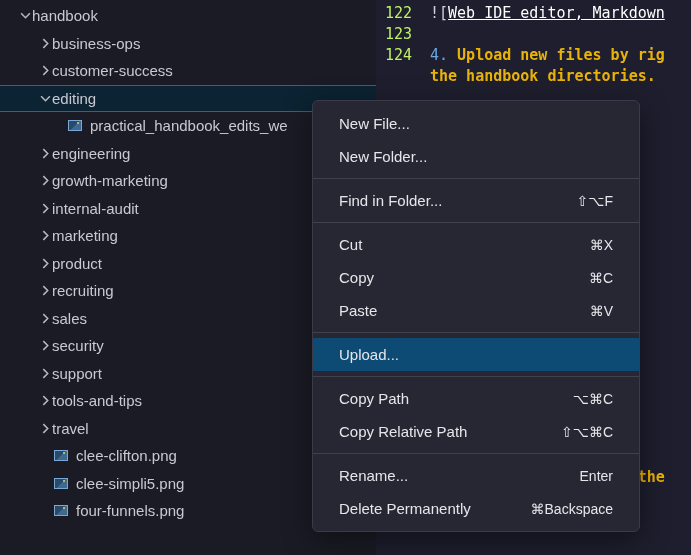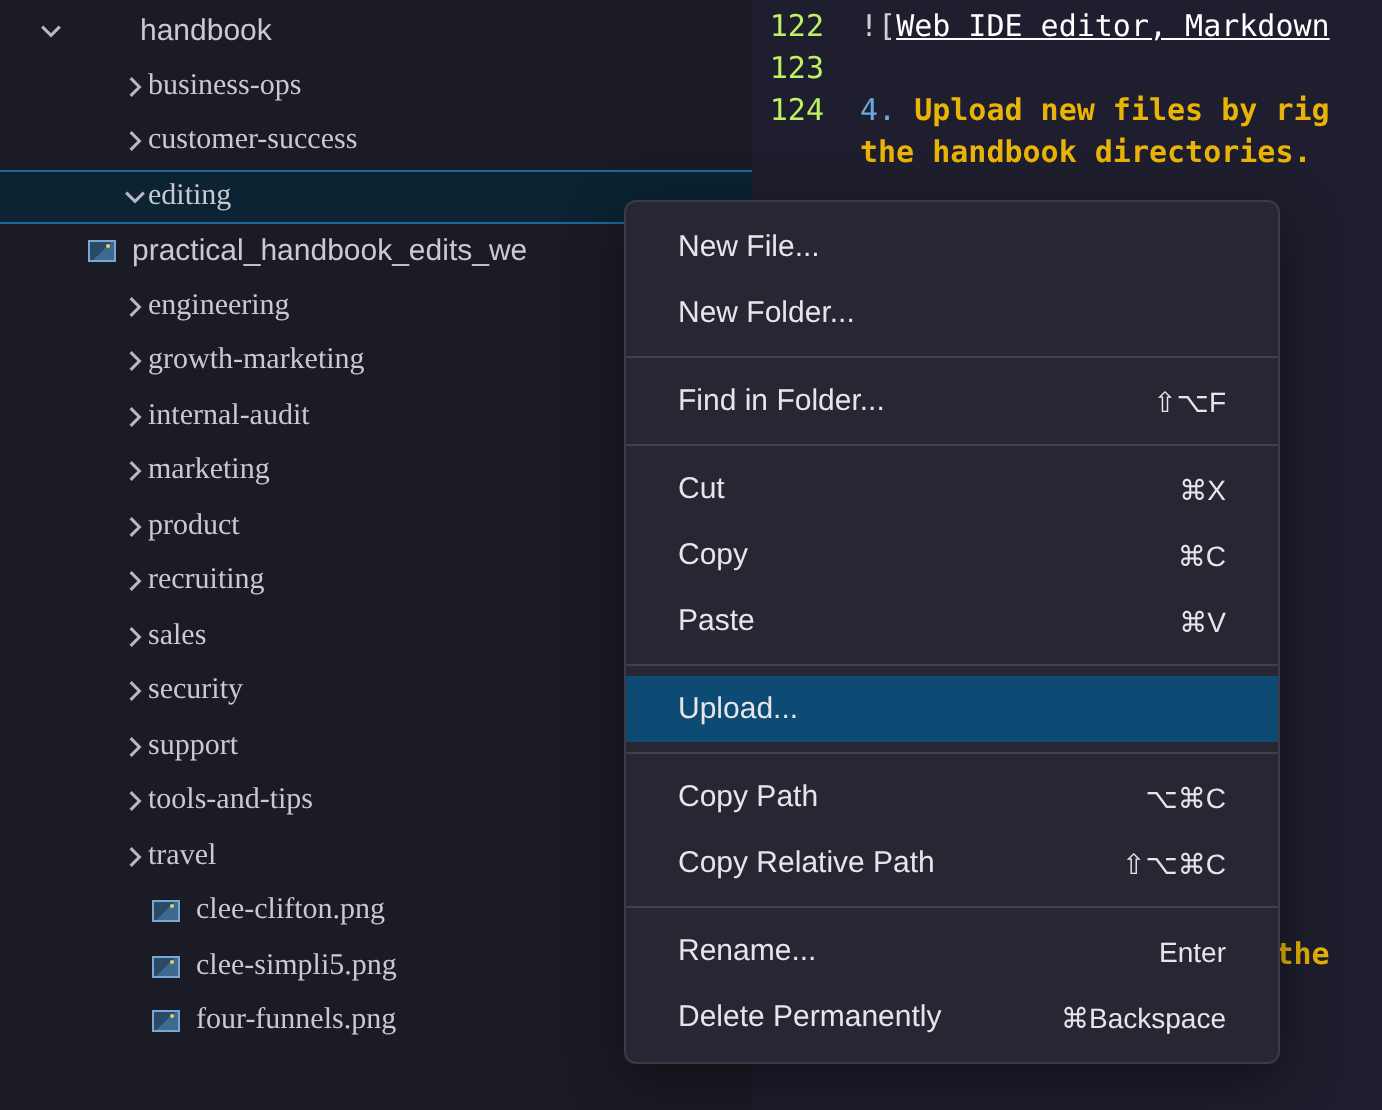--- a/index.html
+++ b/index.html
@@ -43,23 +43,23 @@
     color: #9f9faa;
     font-size: 10px;
   }
   .tree-row .icon {
     width: 18px;
     display: flex;
     justify-content: center;
     margin-right: 6px;
   }
   .tree-row .label { }
-  .indent-0 { padding-left: 18px; gap: 38px; }
-  .indent-1 { padding-left: 60px; font-family: Liberation Serif, serif; }
-  .indent-2 { padding-left: 28px; }
+  .indent-0 { padding-left: 18px; }
+  .indent-1 { padding-left: 38px; }
+  .indent-2 { padding-left: 52px; }
   .img-thumb {
     width: 14px; height: 11px;
     border: 1px solid #7aa8d6;
     background: linear-gradient(135deg,#2a4a66 50%,#3e6a92 50%);
     position: relative;
   }
   .img-thumb::after {
     content:''; position:absolute; top:1px; right:2px;
     width:2px; height:2px; background:#e2d36a; border-radius:50%;
   }

